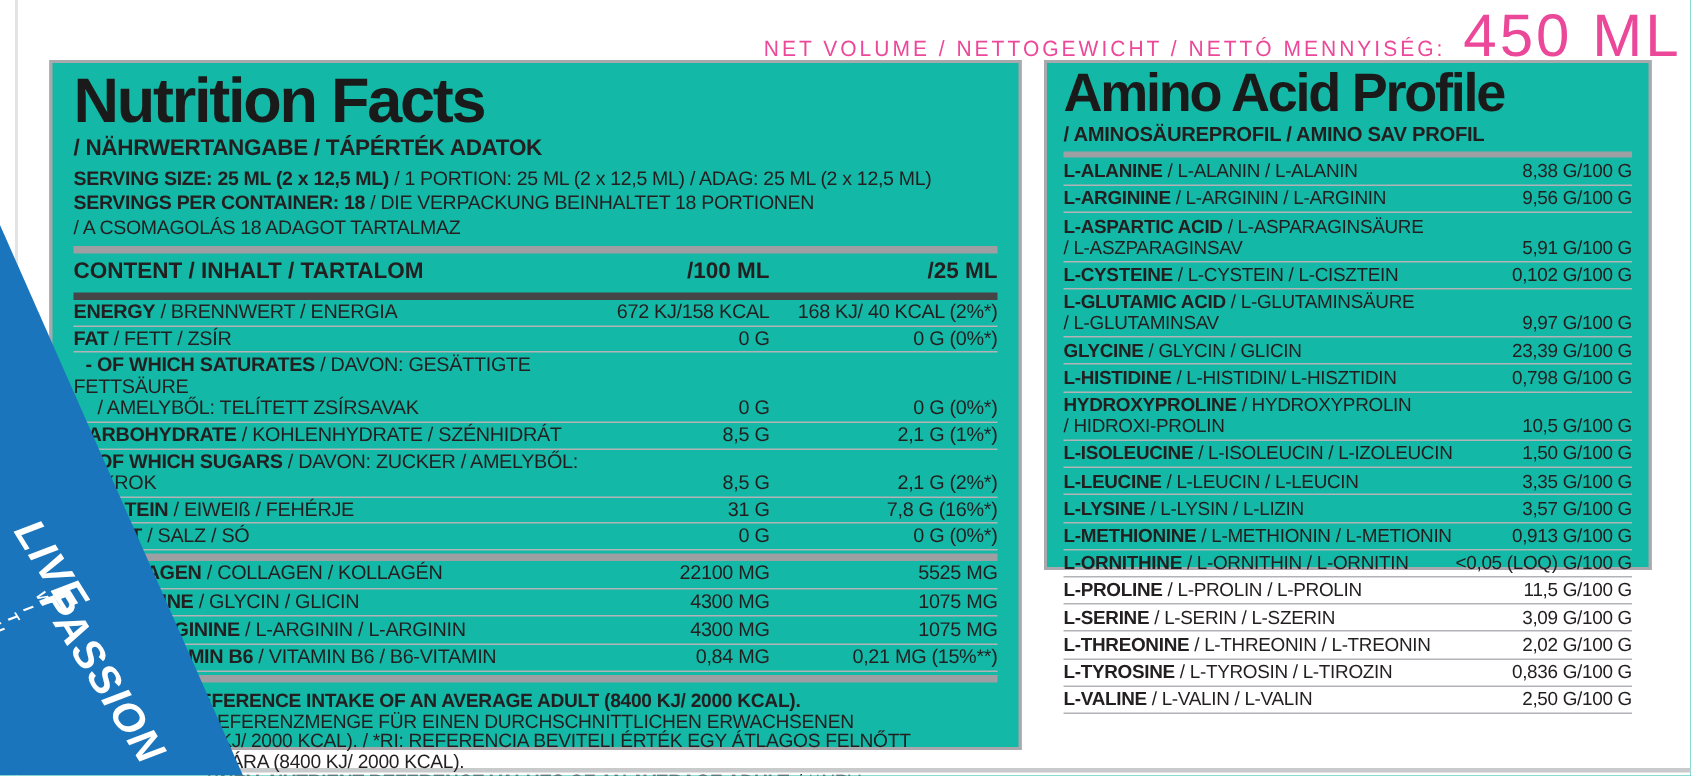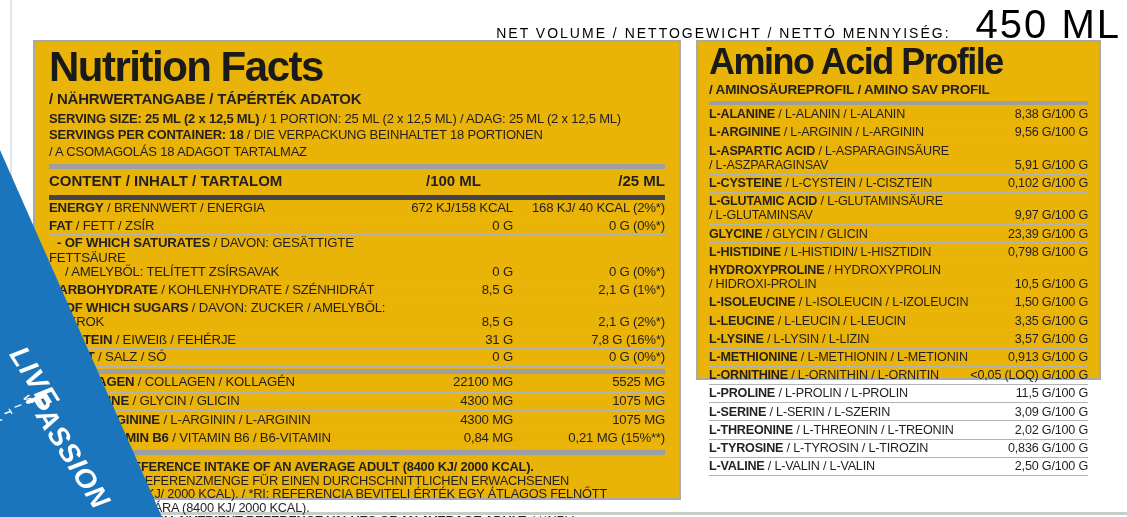--- a/index.html
+++ b/index.html
@@ -5,44 +5,44 @@
   html,body{margin:0;padding:0;}
   body{
     width:1127px;height:517px;position:relative;background:#ffffff;
     font-family:"Liberation Sans",sans-serif;color:#231f20;overflow:hidden;
     -webkit-font-smoothing:antialiased;
   }
   .edge-left{position:absolute;left:10px;top:0;width:2px;height:517px;background:#e2e3e4;}
   .edge-bottom{position:absolute;left:0;top:512px;width:1127px;height:3px;background:#c9cacc;}
 
   
-  .net-volume{position:absolute;top:4px;right:6px;display:flex;align-items:baseline;gap:25px;color:#000000;}
+  .net-volume{position:absolute;top:4px;right:6px;display:flex;align-items:baseline;gap:12px;color:#ec4899;}
   .nv-label{font-size:14px;letter-spacing:2px;font-weight:400;transform:scaleY(1.05);}
   .nv-value{font-size:40px;font-weight:200;letter-spacing:2px;line-height:1;}
 
   
-  .panel{position:absolute;border:2px solid #a7a9ac;background:#eab308;box-sizing:border-box;}
+  .panel{position:absolute;border:2px solid #a7a9ac;background:#14b8a6;box-sizing:border-box;}
   #nutrition-panel{left:33px;top:40px;width:648px;height:460px;padding:4px 14px 0 14px;}
   #amino-panel{left:696px;top:40px;width:405px;height:340px;padding:2px 11px 0 11px;}
 
   .big-title{font-weight:700;letter-spacing:-1.5px;line-height:1.02;color:#1a1a1a;}
   #nutrition-panel .big-title{font-size:42px;}
   #amino-panel .big-title{font-size:36px;}
   .sub-title{font-weight:700;font-size:15px;line-height:19px;letter-spacing:-0.2px;}
   #amino-panel .sub-title{font-size:13.5px;line-height:17px;}
 
   .serving{font-size:13px;line-height:16.4px;margin-top:3px;letter-spacing:-0.2px;}
   .b{font-weight:700;}
 
   .bar{height:5px;background:#9d9fa2;border:0;margin:4px 0 0 0;}
   .bar.dark{background:#454547;}
   .bar.thin{height:4px;}
 
   
-  .n-head{display:flex;align-items:flex-start;font-size:15px;font-weight:700;padding:3px 0 2px 0;gap:32px;}
+  .n-head{display:flex;align-items:flex-start;font-size:15px;font-weight:700;padding:3px 0 2px 0;}
   .n-head .n-label{flex:1;}
   .n-v100{width:118px;text-align:right;white-space:nowrap;}
   .n-v25{width:152px;text-align:right;white-space:nowrap;}
   .n-row{display:flex;align-items:flex-end;border-bottom:1.5px solid #b1b3b6;
          font-size:13.2px;line-height:14.6px;padding:1px 0 1px 0;letter-spacing:-0.2px;}
   .n-row .n-label{flex:1;min-width:0;}
   .n-label .l2{display:block;}
   
   #nutrition-rows .n-row:nth-child(3) .l1{padding-left:8px;}
   #nutrition-rows .n-row:nth-child(3) .l2{padding-left:16px;}

